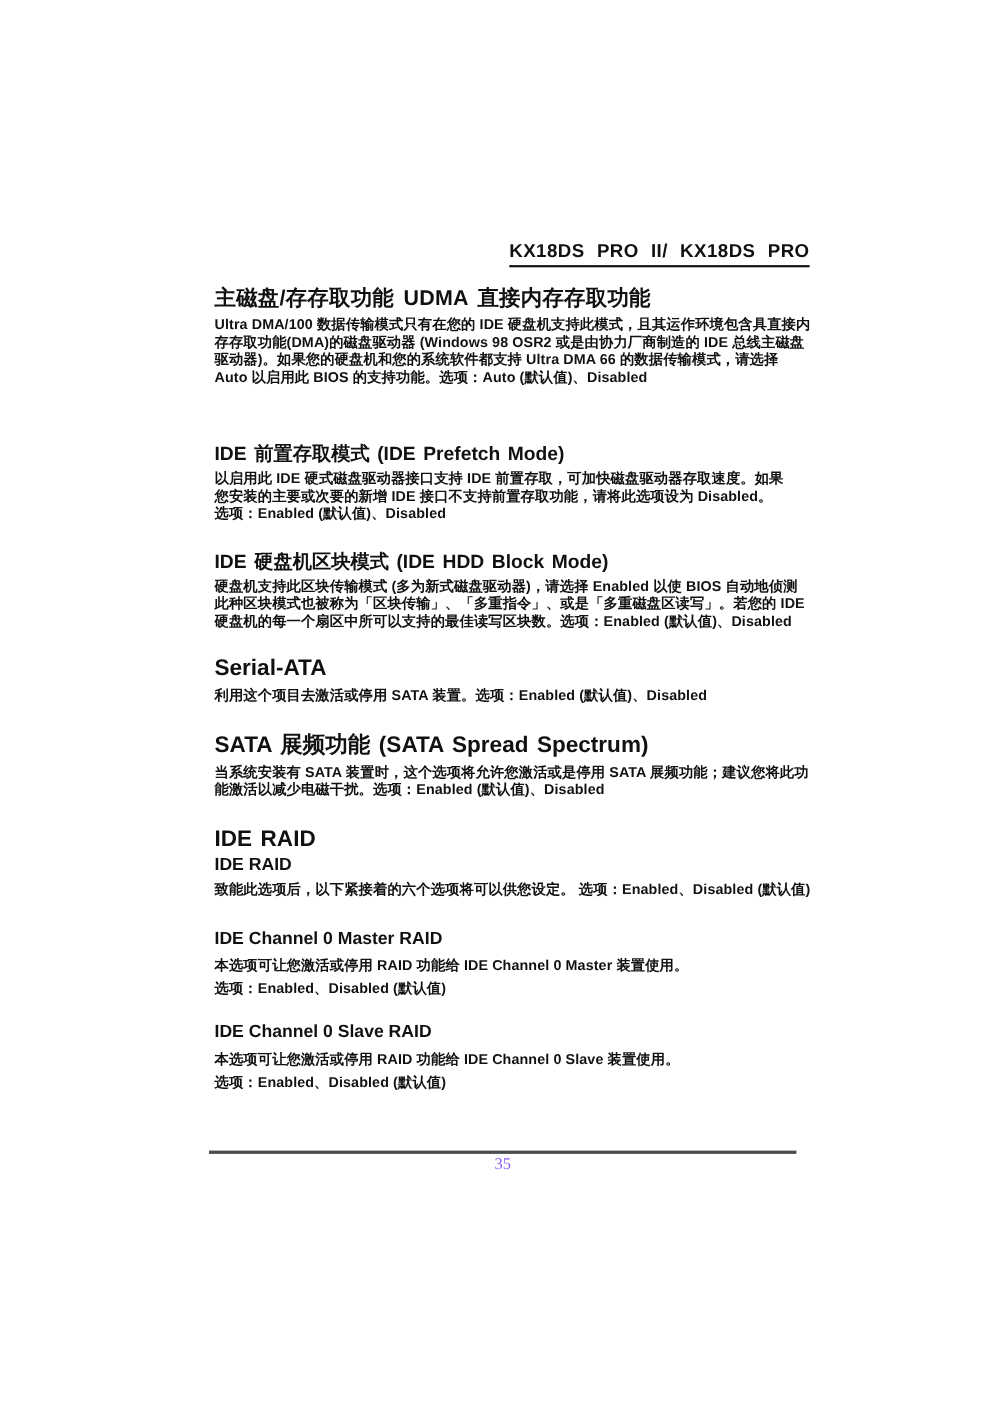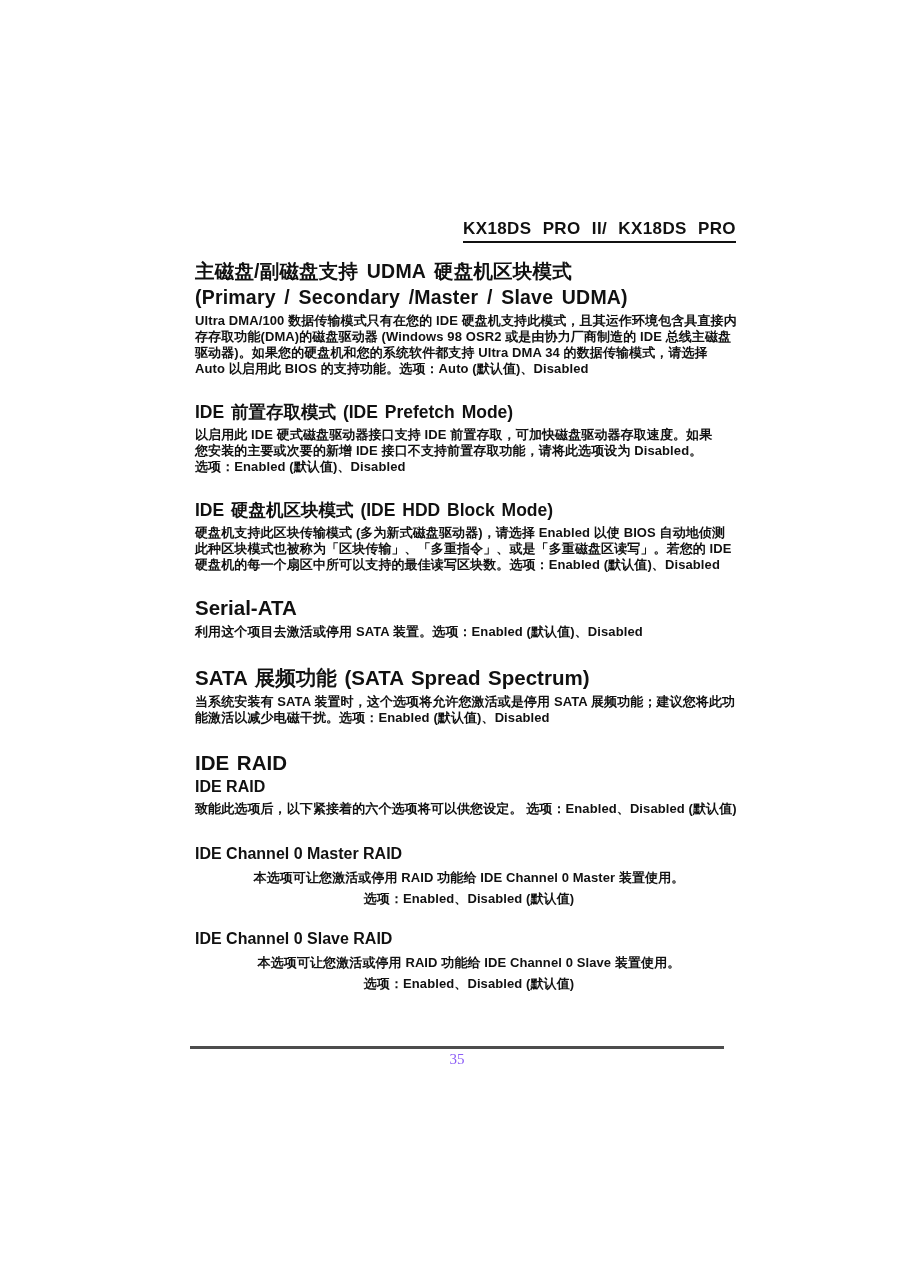--- a/index.html
+++ b/index.html
@@ -20,21 +20,21 @@
     padding-bottom:2px;
     white-space:nowrap;
   }
   .sec{position:absolute;left:195px;width:548px;}
   .h1{font-size:19.5px;font-weight:bold;line-height:26px;letter-spacing:0.2px;word-spacing:3px;white-space:nowrap;}
   .h2{font-size:17.5px;font-weight:bold;line-height:24px;word-spacing:2px;white-space:nowrap;}
   .h3{font-size:20.5px;font-weight:bold;line-height:27px;word-spacing:2px;white-space:nowrap;}
   .h4{font-size:16px;font-weight:bold;line-height:22px;white-space:nowrap;}
   .body{margin-top:3px;font-weight:bold;}
   .bline{font-size:13px;line-height:15.9px;letter-spacing:0.1px;}
-  .body.wide .bline{line-height:20.8px;text-align:center;}
+  .body.wide .bline{line-height:20.8px;}
   .footer-rule{
     position:absolute;top:1046px;left:190px;width:534px;height:2.5px;
     background:#4d4d4d;
   }
   .page-number{
     position:absolute;top:1051px;left:190px;width:534px;
     text-align:center;
     font-family:"Liberation Serif", serif;
     font-size:15px;color:#8b5cf6;
   }
@@ -63,26 +63,25 @@
   }
 </style>
 </head>
 <body>
 
 <div class="page">
 
   <div class="doc-header">KX18DS PRO II/ KX18DS PRO</div>
 
   <div class="sec" style="top:258px">
-    <div class="h1">主磁盘/副磁盘支持 UDMA 硬盘机区块模式</div>
-    <div class="h1">(Primary / Secondary /Master / Slave UDMA)</div>
+    <div class="h1">主磁盘/存存取功能 UDMA 直接内存存取功能</div>
     <div class="body">
       <div class="bline">Ultra DMA/100 数据传输模式只有在您的 IDE 硬盘机支持此模式，且其运作环境包含具直接内</div>
       <div class="bline">存存取功能(DMA)的磁盘驱动器 (Windows 98 OSR2 或是由协力厂商制造的 IDE 总线主磁盘</div>
-      <div class="bline">驱动器)。如果您的硬盘机和您的系统软件都支持 Ultra DMA 34 的数据传输模式，请选择</div>
+      <div class="bline">驱动器)。如果您的硬盘机和您的系统软件都支持 Ultra DMA 66 的数据传输模式，请选择</div>
       <div class="bline">Auto 以启用此 BIOS 的支持功能。选项：Auto (默认值)、Disabled</div>
     </div>
   </div>
 
   <div class="sec" style="top:400px">
     <div class="h2">IDE 前置存取模式 (IDE Prefetch Mode)</div>
     <div class="body">
       <div class="bline">以启用此 IDE 硬式磁盘驱动器接口支持 IDE 前置存取，可加快磁盘驱动器存取速度。如果</div>
       <div class="bline">您安装的主要或次要的新增 IDE 接口不支持前置存取功能，请将此选项设为 Disabled。</div>
       <div class="bline">选项：Enabled (默认值)、Disabled</div>

